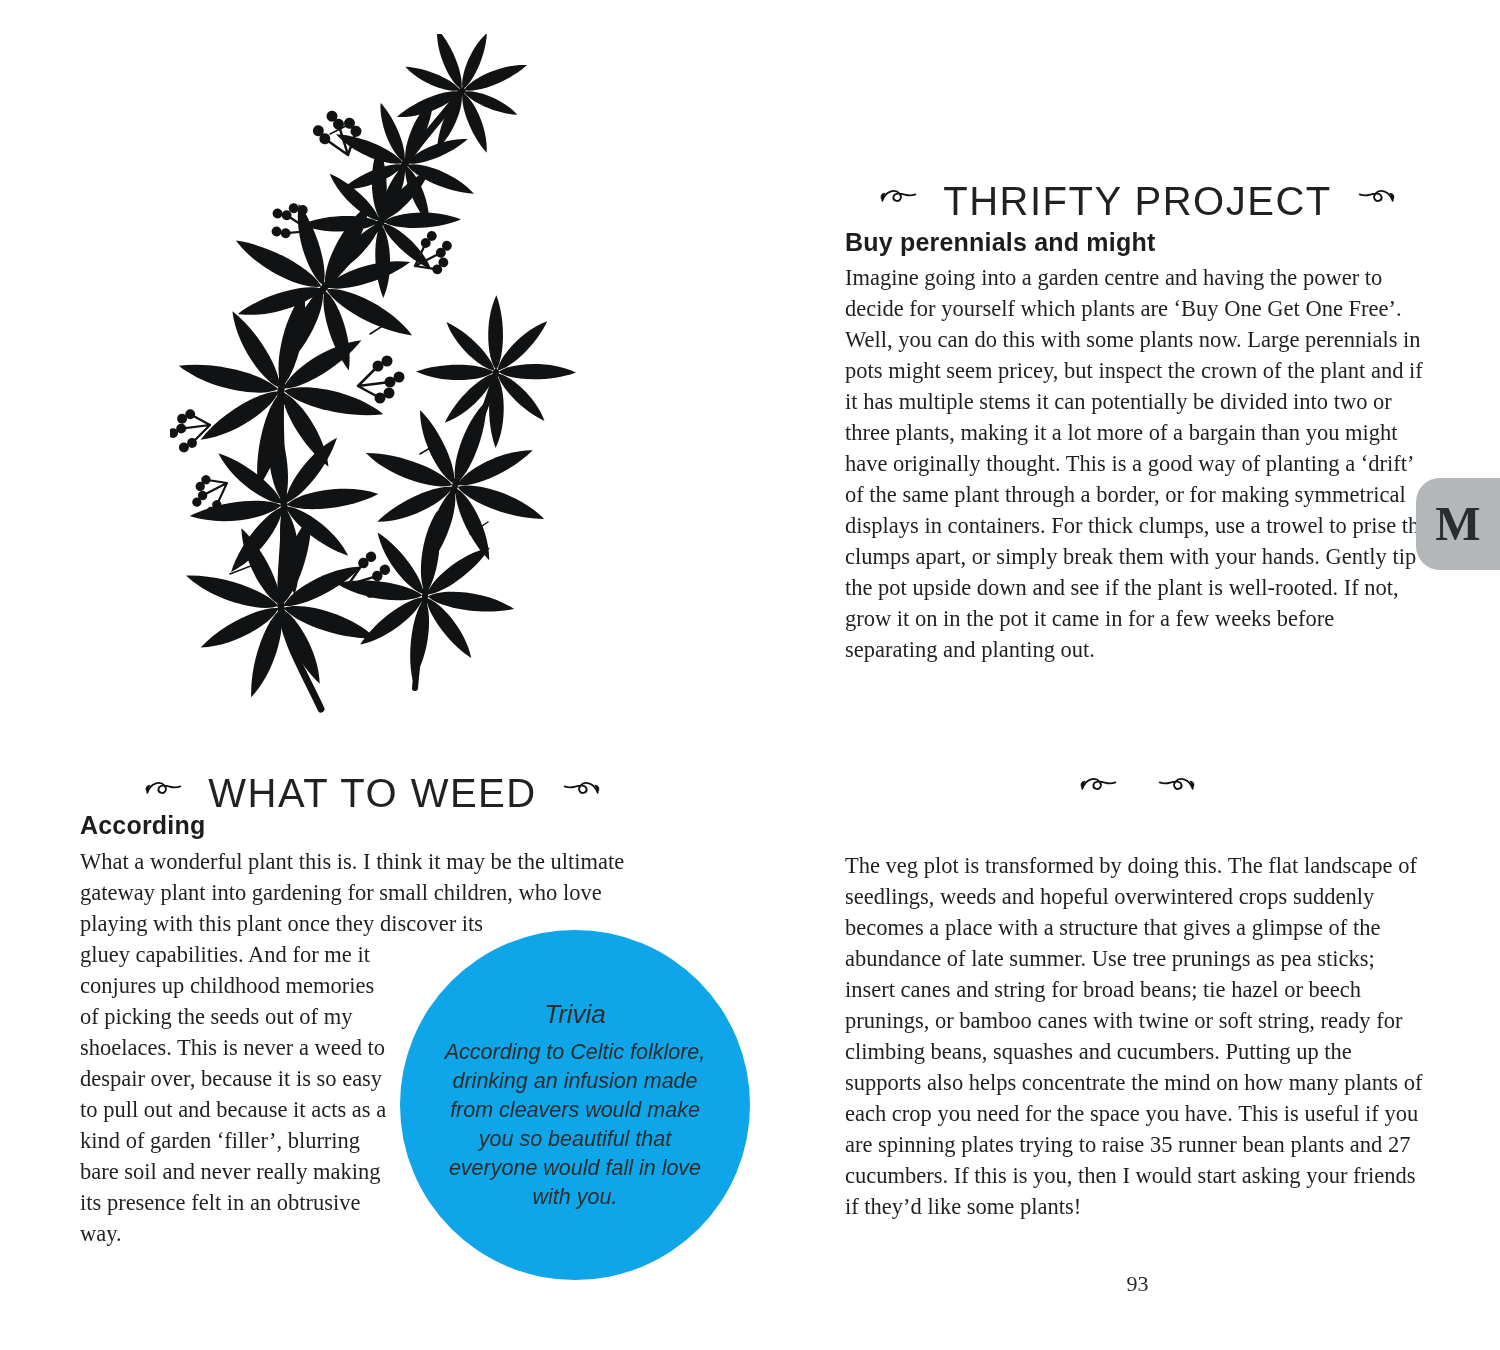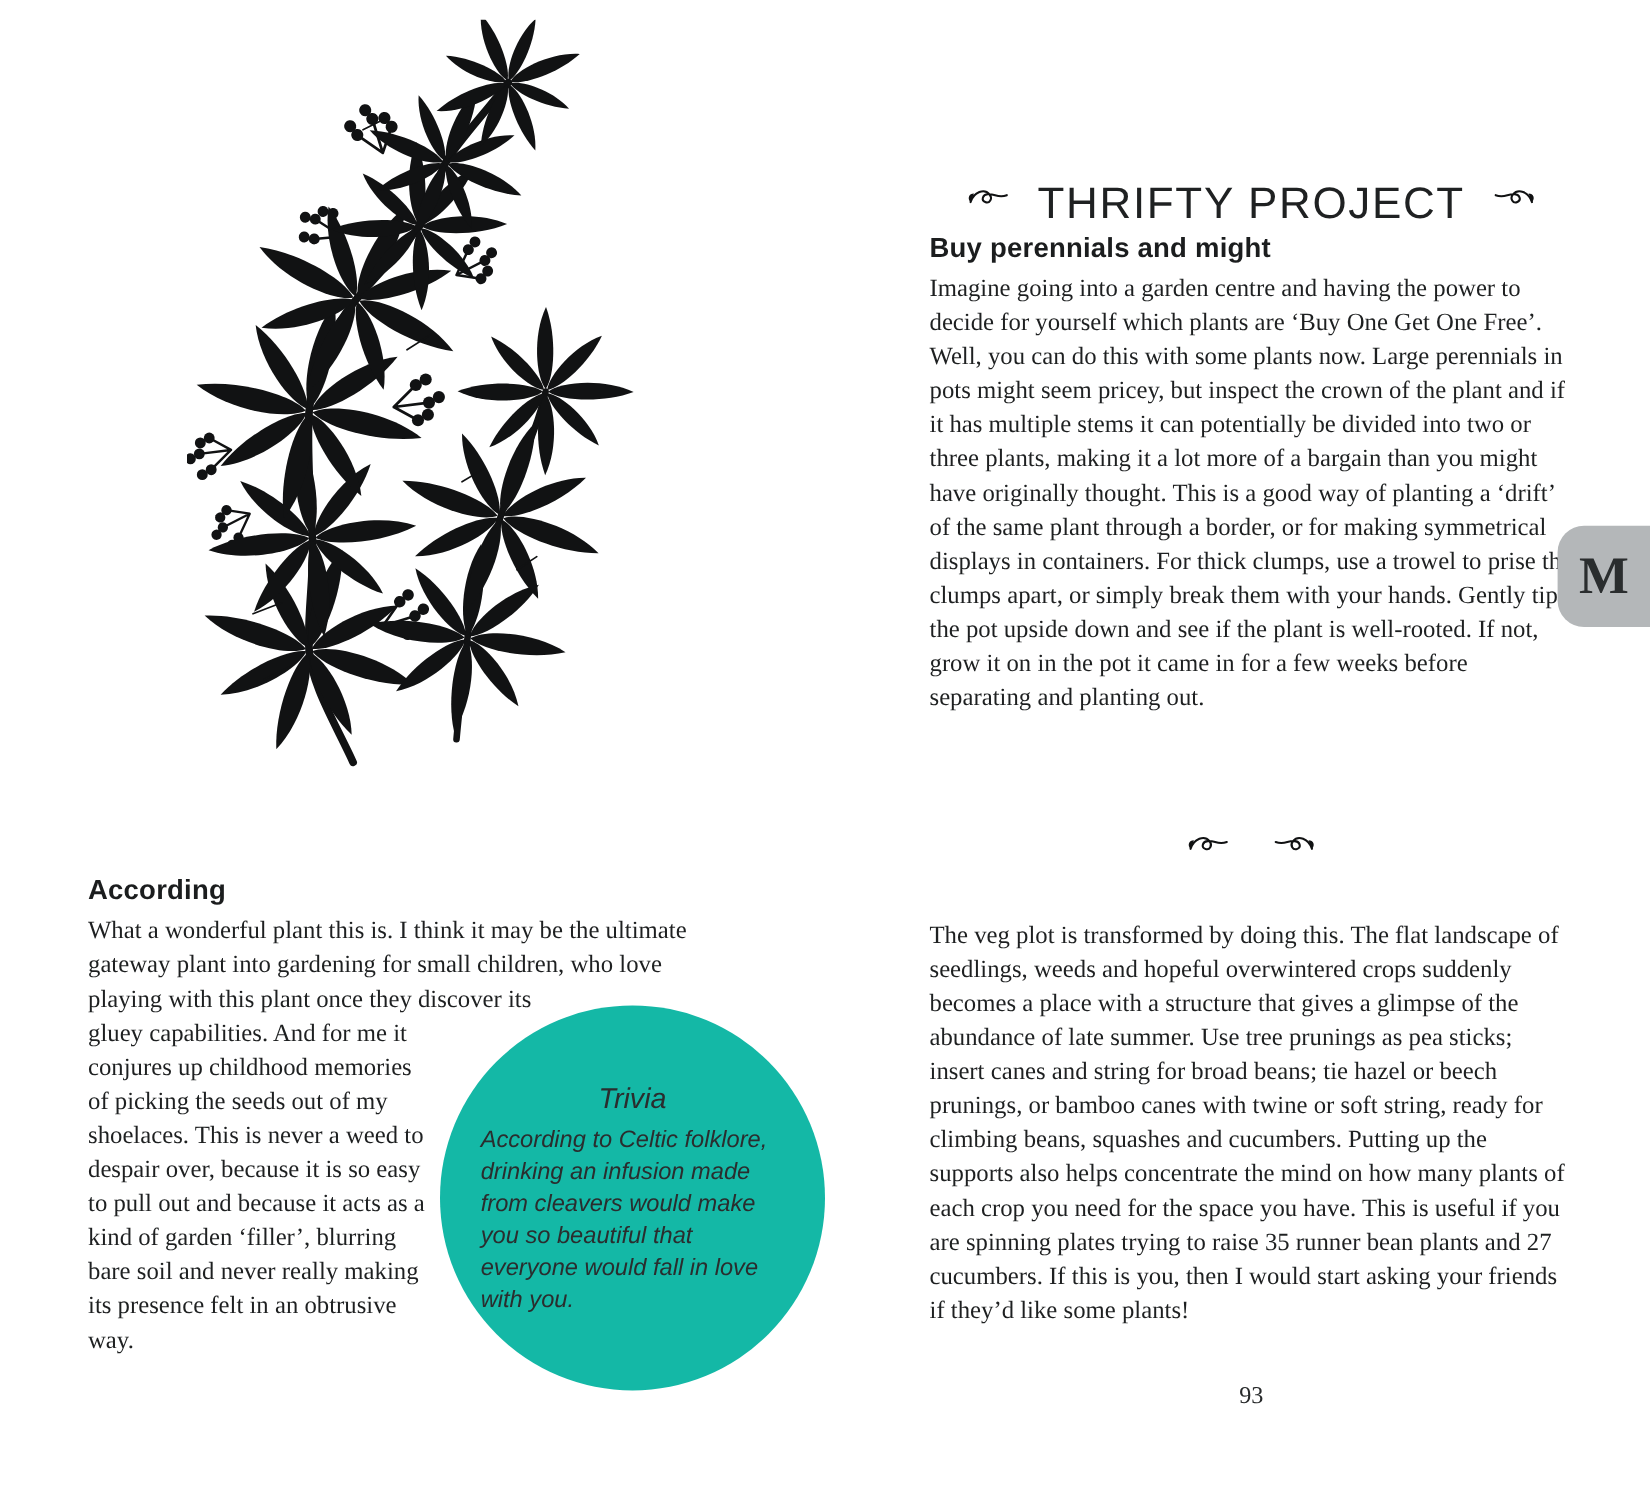--- a/index.html
+++ b/index.html
@@ -1,20 +1,20 @@
 <!DOCTYPE html>
 <html><head>
 <meta charset="utf-8">
 <style>
   html,body { margin:0; padding:0; background:#ffffff; }
   .spread {
     position:relative; width:1500px; height:1350px; background:#ffffff;
     overflow:hidden; font-family:"Liberation Serif", serif; color:#1c1e1f;
   }
-  .page { position:absolute; top:0; width:585px; height:1176px; }
+  .page { position:absolute; top:16px; width:585px; height:1176px; }
   .left-page  { left:80px; }
   .right-page { left:845px; }
 
   .section-heading {
     position:absolute; left:0; width:100%; text-align:center;
     font-family:"Liberation Sans", sans-serif; font-weight:400;
     font-size:40px; letter-spacing:1.5px; color:#1f2122; white-space:nowrap;
   }
   .section-heading .flourish { vertical-align:8px; margin:0 14px; }
   .flourish-right { transform:scaleX(-1); }
@@ -28,22 +28,23 @@
     margin:0; font-size:22.5px; line-height:31px; color:#1e2021;
     text-align:left;
   }
   .para-abs { position:absolute; left:0; width:585px; }
 
   .float-spacer { float:right; width:1px; height:84px; }
   .trivia-float {
     float:right; clear:right; width:350px; height:350px;
     margin-right:-85px; margin-left:10px; margin-bottom:6px;
     shape-outside:circle(50%); shape-margin:14px;
-    border-radius:50%; background:#14b8a6;
+    border-radius:50%; background:#0ea5e9;
     display:flex; flex-direction:column; justify-content:center; align-items:center;
+    text-align:center;
   }
   .trivia-title {
     font-family:"Liberation Sans", sans-serif; font-style:italic;
     font-size:26px; color:#2a2d2e; margin-bottom:8px;
   }
   .trivia-text {
     font-family:"Liberation Sans", sans-serif; font-style:italic;
     font-size:21.5px; line-height:29px; color:#2a2d2e; width:276px;
   }
 
@@ -116,20 +117,31 @@
       <use href="#whorl" transform="translate(211,188) rotate(-10) scale(0.8)"></use>
       <use href="#whorl" transform="translate(235,130) rotate(15) scale(0.75)"></use>
       <use href="#whorl" transform="translate(292,57) rotate(-30) scale(0.7)"></use>
       <use href="#whorl" transform="translate(255,562) rotate(0) scale(0.9)"></use>
       <use href="#whorl" transform="translate(285,452) rotate(12) scale(0.95)"></use>
       <use href="#whorl" transform="translate(326,338) rotate(-8) scale(0.8)"></use>
 
       <path class="ink-stroke" stroke-width="1.5" d="M60,540 l26,-10 M70,600 l24,-12 M200,300 l22,-14 M250,420 l20,-12 M160,100 l20,-10 M300,500 l18,-12"></path>
     </svg>
 
+    <h2 class="section-heading" style="top:722px">
+      <svg class="flourish" width="38" height="22" viewBox="0 0 48 28">
+        <path class="ink-stroke" stroke-width="2.4" d="M4,20 C8,8 20,4 26,11 C30,16 26,22 21,20 C16,18 18,11 24,11 C32,10 36,16 46,12"></path>
+        <path class="ink" d="M4,20 C0,16 2,10 8,10 C6,14 6,18 4,20 Z"></path>
+      </svg>
+      <span>WHAT TO WEED</span>
+      <svg class="flourish flourish-right" width="38" height="22" viewBox="0 0 48 28">
+        <path class="ink-stroke" stroke-width="2.4" d="M4,20 C8,8 20,4 26,11 C30,16 26,22 21,20 C16,18 18,11 24,11 C32,10 36,16 46,12"></path>
+        <path class="ink" d="M4,20 C0,16 2,10 8,10 C6,14 6,18 4,20 Z"></path>
+      </svg>
+    </h2>
 
     <div class="subhead" style="top:795px">According</div>
 
     <div class="para-abs" style="top:830px">
       <div class="float-spacer"></div>
       <div class="trivia-float">
         <div class="trivia-title">Trivia</div>
         <div class="trivia-text">According to Celtic folklore, drinking an infusion made from cleavers would make you so beautiful that everyone would fall in love with you.</div>
       </div>
       <p class="bodytext">What a wonderful plant this is. I think it may be the ultimate gateway plant into gardening for small children, who love playing with this plant once they discover its gluey capabilities. And for me it conjures up childhood memories of picking the seeds out of my shoelaces. This is never a weed to despair over, because it is so easy to pull out and because it acts as a kind of garden ‘filler’, blurring bare soil and never really making its presence felt in an obtrusive way.</p>

